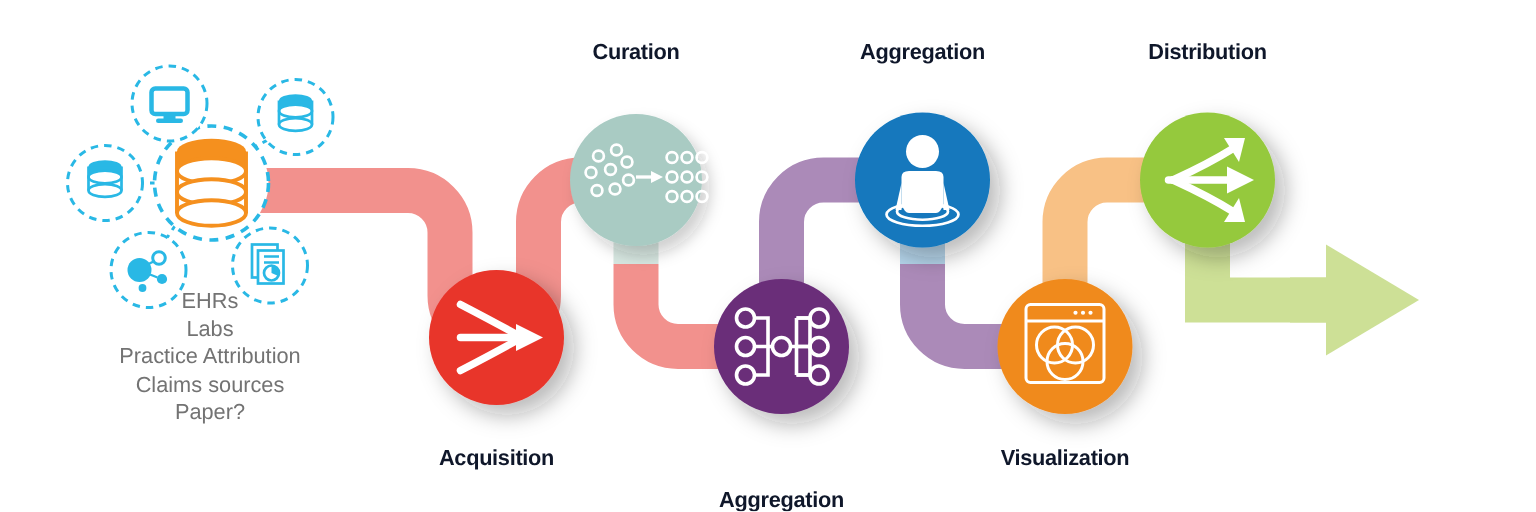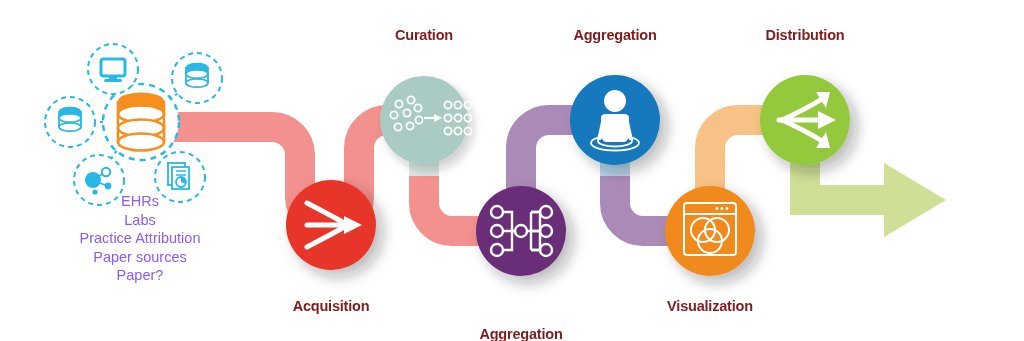--- a/index.html
+++ b/index.html
@@ -17,35 +17,35 @@
   #flowSvg{
     position:absolute;
     left:0; top:0;
     width:1024px;
     height:341px;
   }
   .stage-label{
     position:absolute;
     font-size:14.5px;
     font-weight:bold;
-    color:#7f1d1d;
+    color:#0f172a;
     letter-spacing:-0.2px;
     text-align:center;
     white-space:nowrap;
     transform:translateX(-50%);
   }
   .source-list{
     position:absolute;
     left:6px;
     top:192px;
     width:268px;
     text-align:center;
     font-size:14.5px;
     line-height:18.5px;
-    color:#8b5cf6;
+    color:#737373;
   }
   .source-list div{white-space:nowrap;}
 </style>
 </head>
 <body>
 
 <div id="canvas">
 
   <svg id="flowSvg" viewBox="0 0 1024 341">
     <defs>
@@ -326,17 +326,17 @@
   <div class="stage-label" style="left:805px; top:27px;">Distribution</div>
 
   <div class="stage-label" style="left:331px; top:298px;">Acquisition</div>
   <div class="stage-label" style="left:521px; top:312px;margin-top:14px;">Aggregation</div>
   <div class="stage-label" style="left:710px; top:298px;">Visualization</div>
 
   <div class="source-list">
     <div>EHRs</div>
     <div>Labs</div>
     <div>Practice Attribution</div>
-    <div>Paper sources</div>
+    <div>Claims sources</div>
     <div>Paper?</div>
   </div>
 
 </div>
 
 </body></html>

